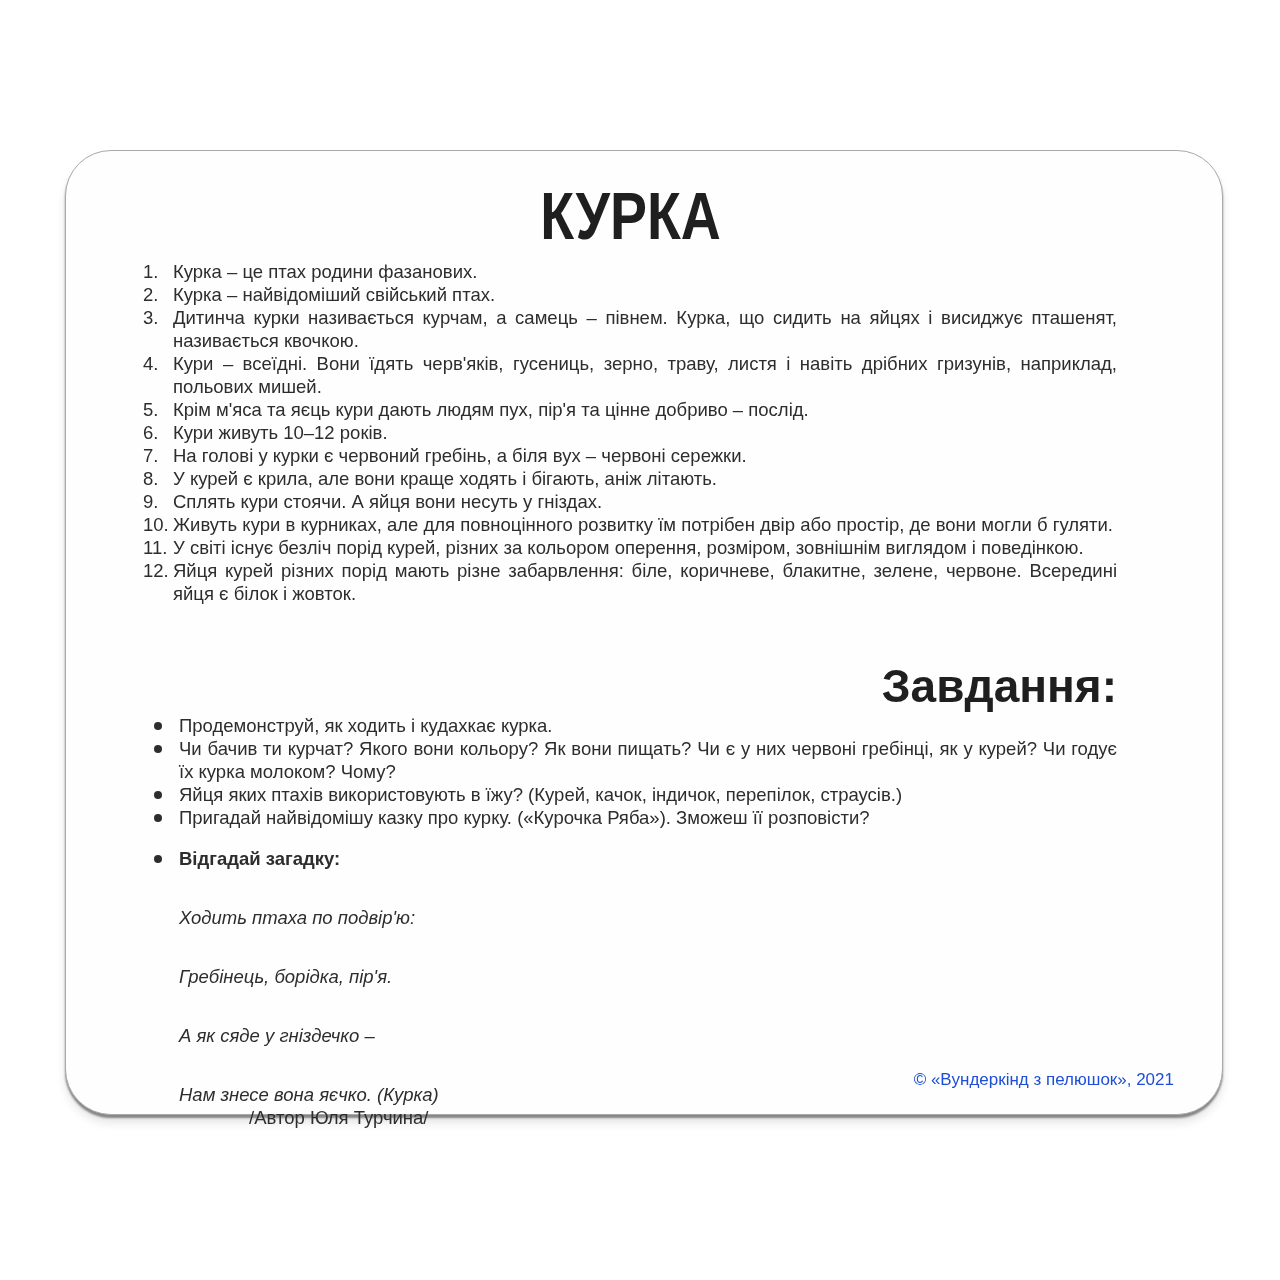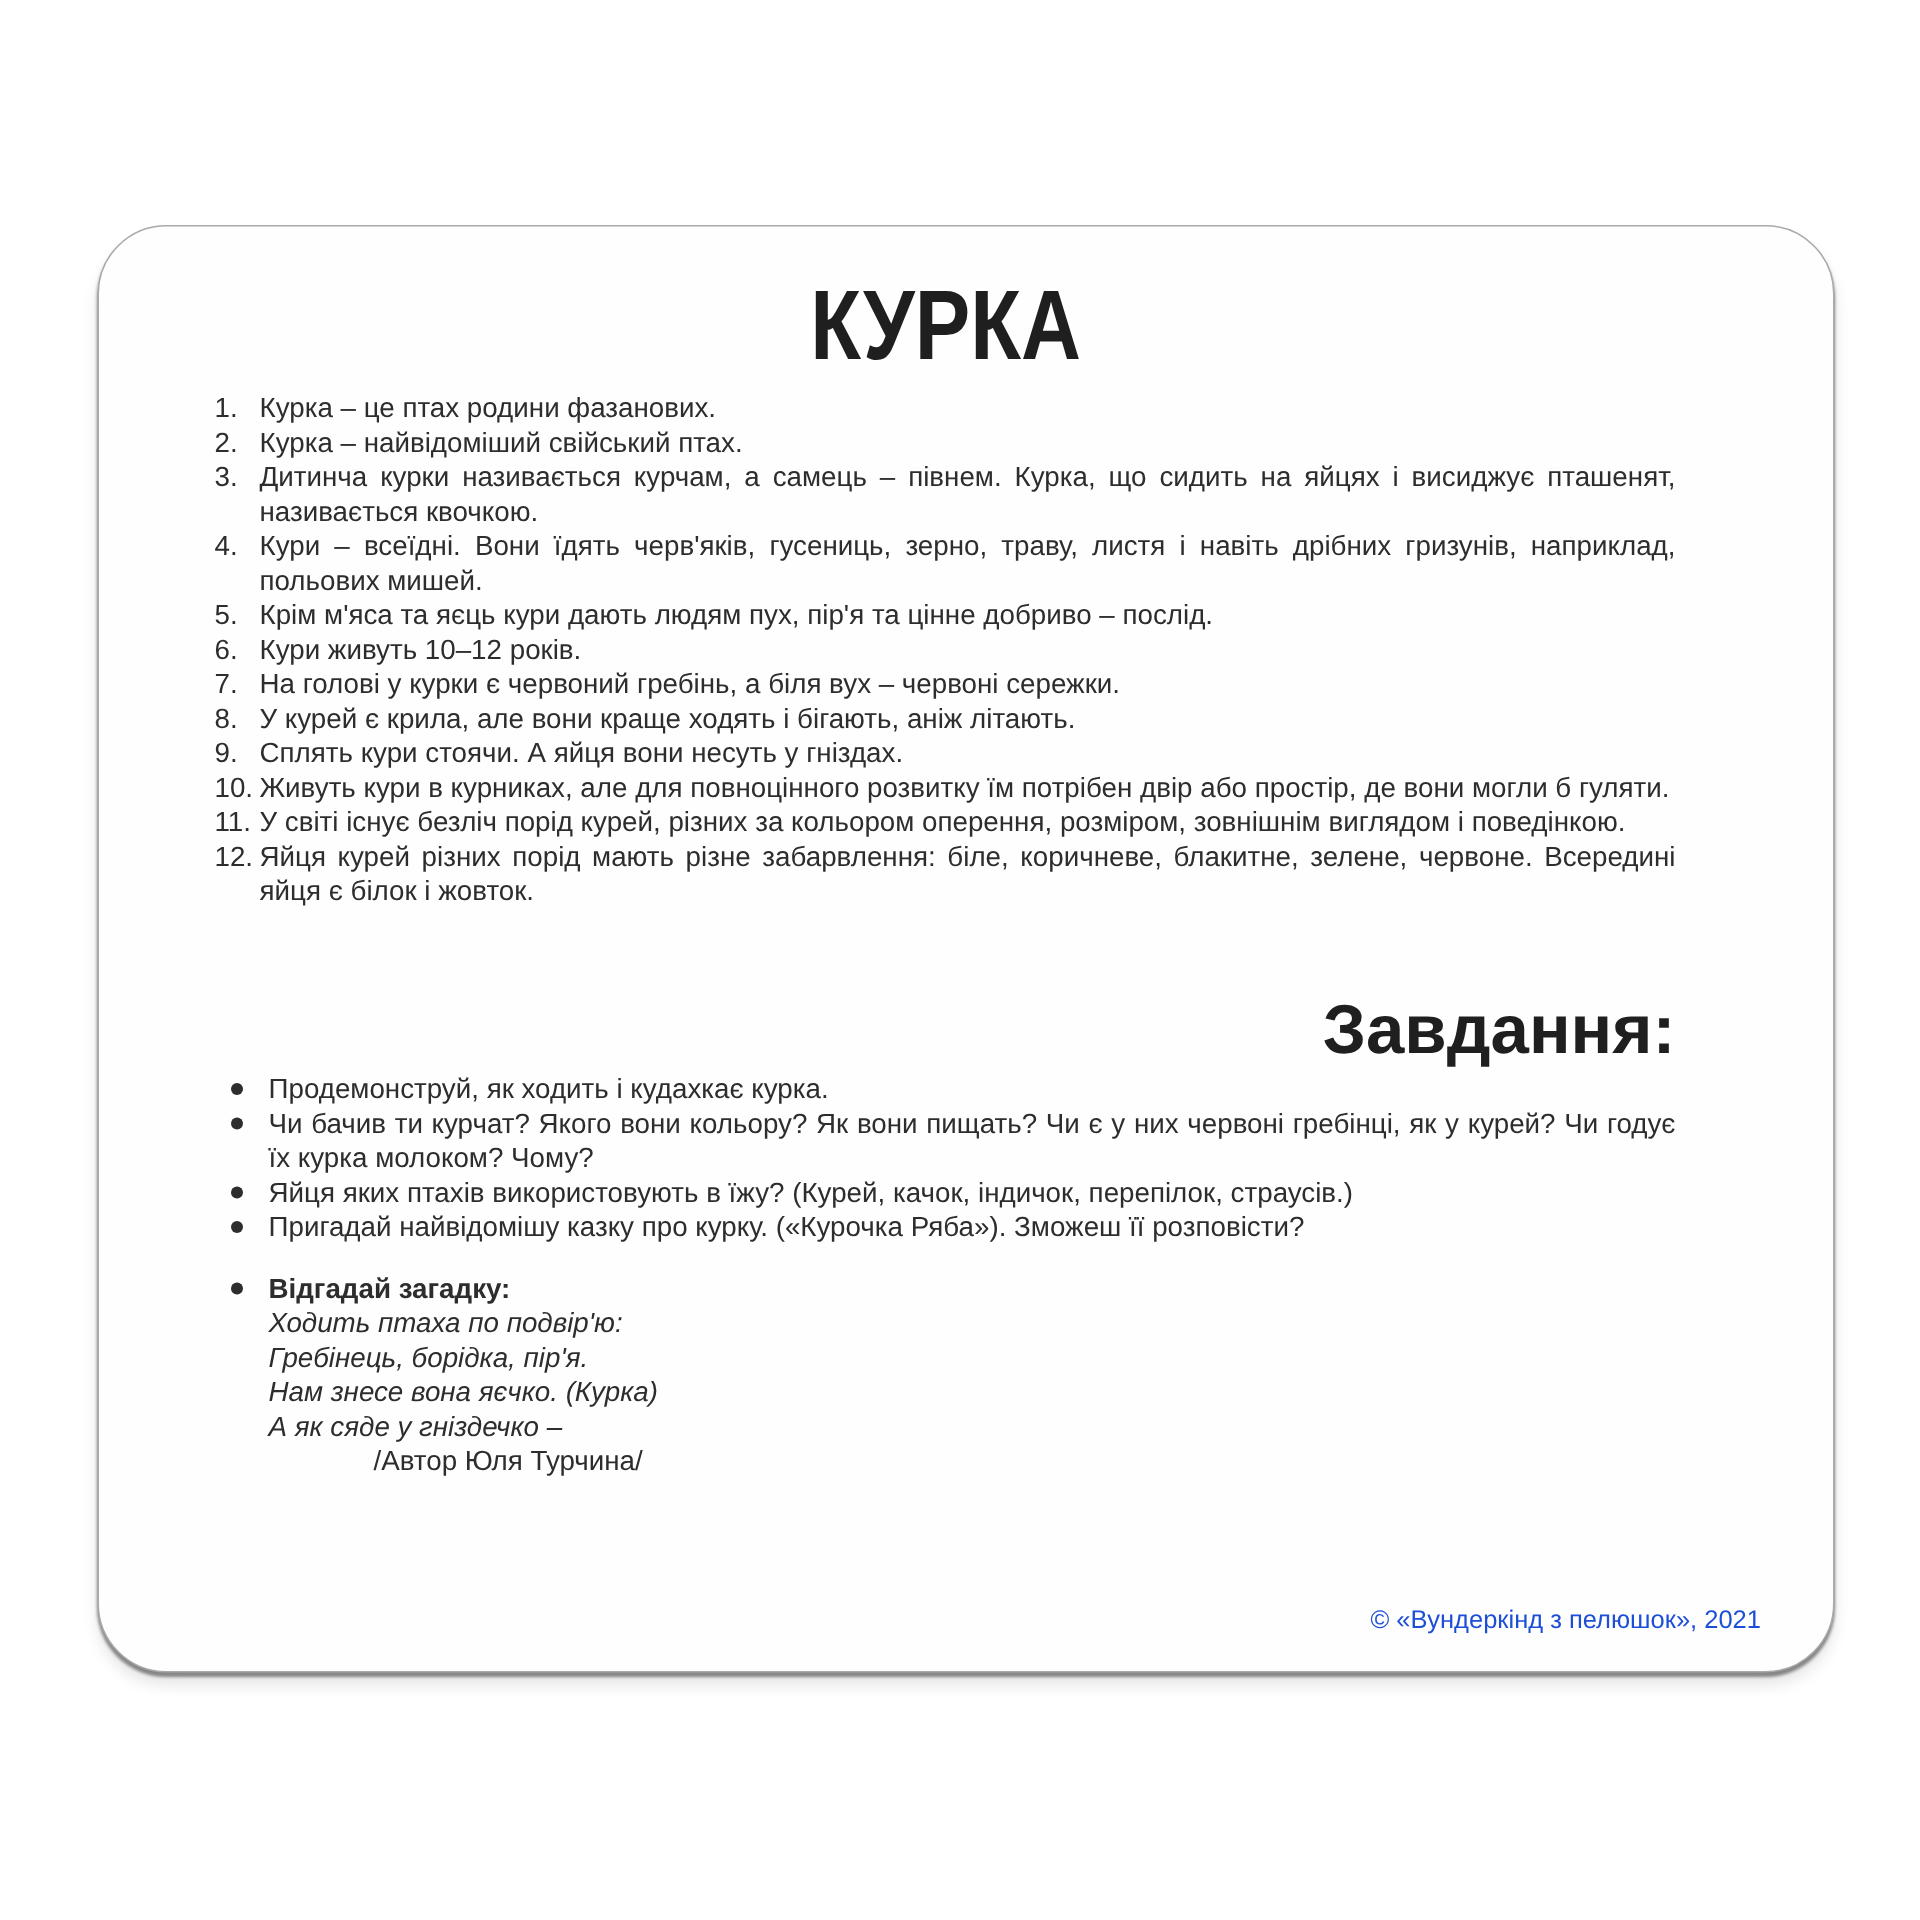--- a/index.html
+++ b/index.html
@@ -91,20 +91,21 @@
     margin-top: 18px;
     font-size: 18.5px;
     line-height: 23px;
   }
   .riddle-label {
     font-weight: bold;
   }
   .riddle-line {
     font-style: italic;
     padding-left: 36px;
+    margin-top: 36px;
   }
   .riddle-author {
     padding-left: 106px;
   }
   .copyright {
     position: absolute;
     right: 48px;
     bottom: 24px;
     font-size: 17px;
     line-height: 21px;
@@ -142,21 +143,21 @@
       <div class="task"><span class="bullet"></span><span>Продемонструй, як ходить і кудахкає курка.</span></div>
       <div class="task"><span class="bullet"></span><span>Чи бачив ти курчат? Якого вони кольору? Як вони пищать? Чи є у них червоні гребінці, як у курей? Чи годує їх курка молоком? Чому?</span></div>
       <div class="task"><span class="bullet"></span><span>Яйця яких птахів використовують в їжу? (Курей, качок, індичок, перепілок, страусів.)</span></div>
       <div class="task"><span class="bullet"></span><span>Пригадай найвідомішу казку про курку. («Курочка Ряба»). Зможеш її розповісти?</span></div>
     </div>
 
     <div class="riddle">
       <div class="task"><span class="bullet"></span><span class="riddle-label">Відгадай загадку:</span></div>
       <div class="riddle-line">Ходить птаха по подвір'ю:</div>
       <div class="riddle-line">Гребінець, борідка, пір'я.</div>
+      <div class="riddle-line">А як сяде у гніздечко –</div>
       <div class="riddle-line">Нам знесе вона яєчко. (Курка)</div>
-      <div class="riddle-line">А як сяде у гніздечко –</div>
       <div class="riddle-author">/Автор Юля Турчина/</div>
     </div>
 
     <div class="copyright">© «Вундеркінд з пелюшок», 2021</div>
 
   </div>
 </div>
 
 </body></html>

